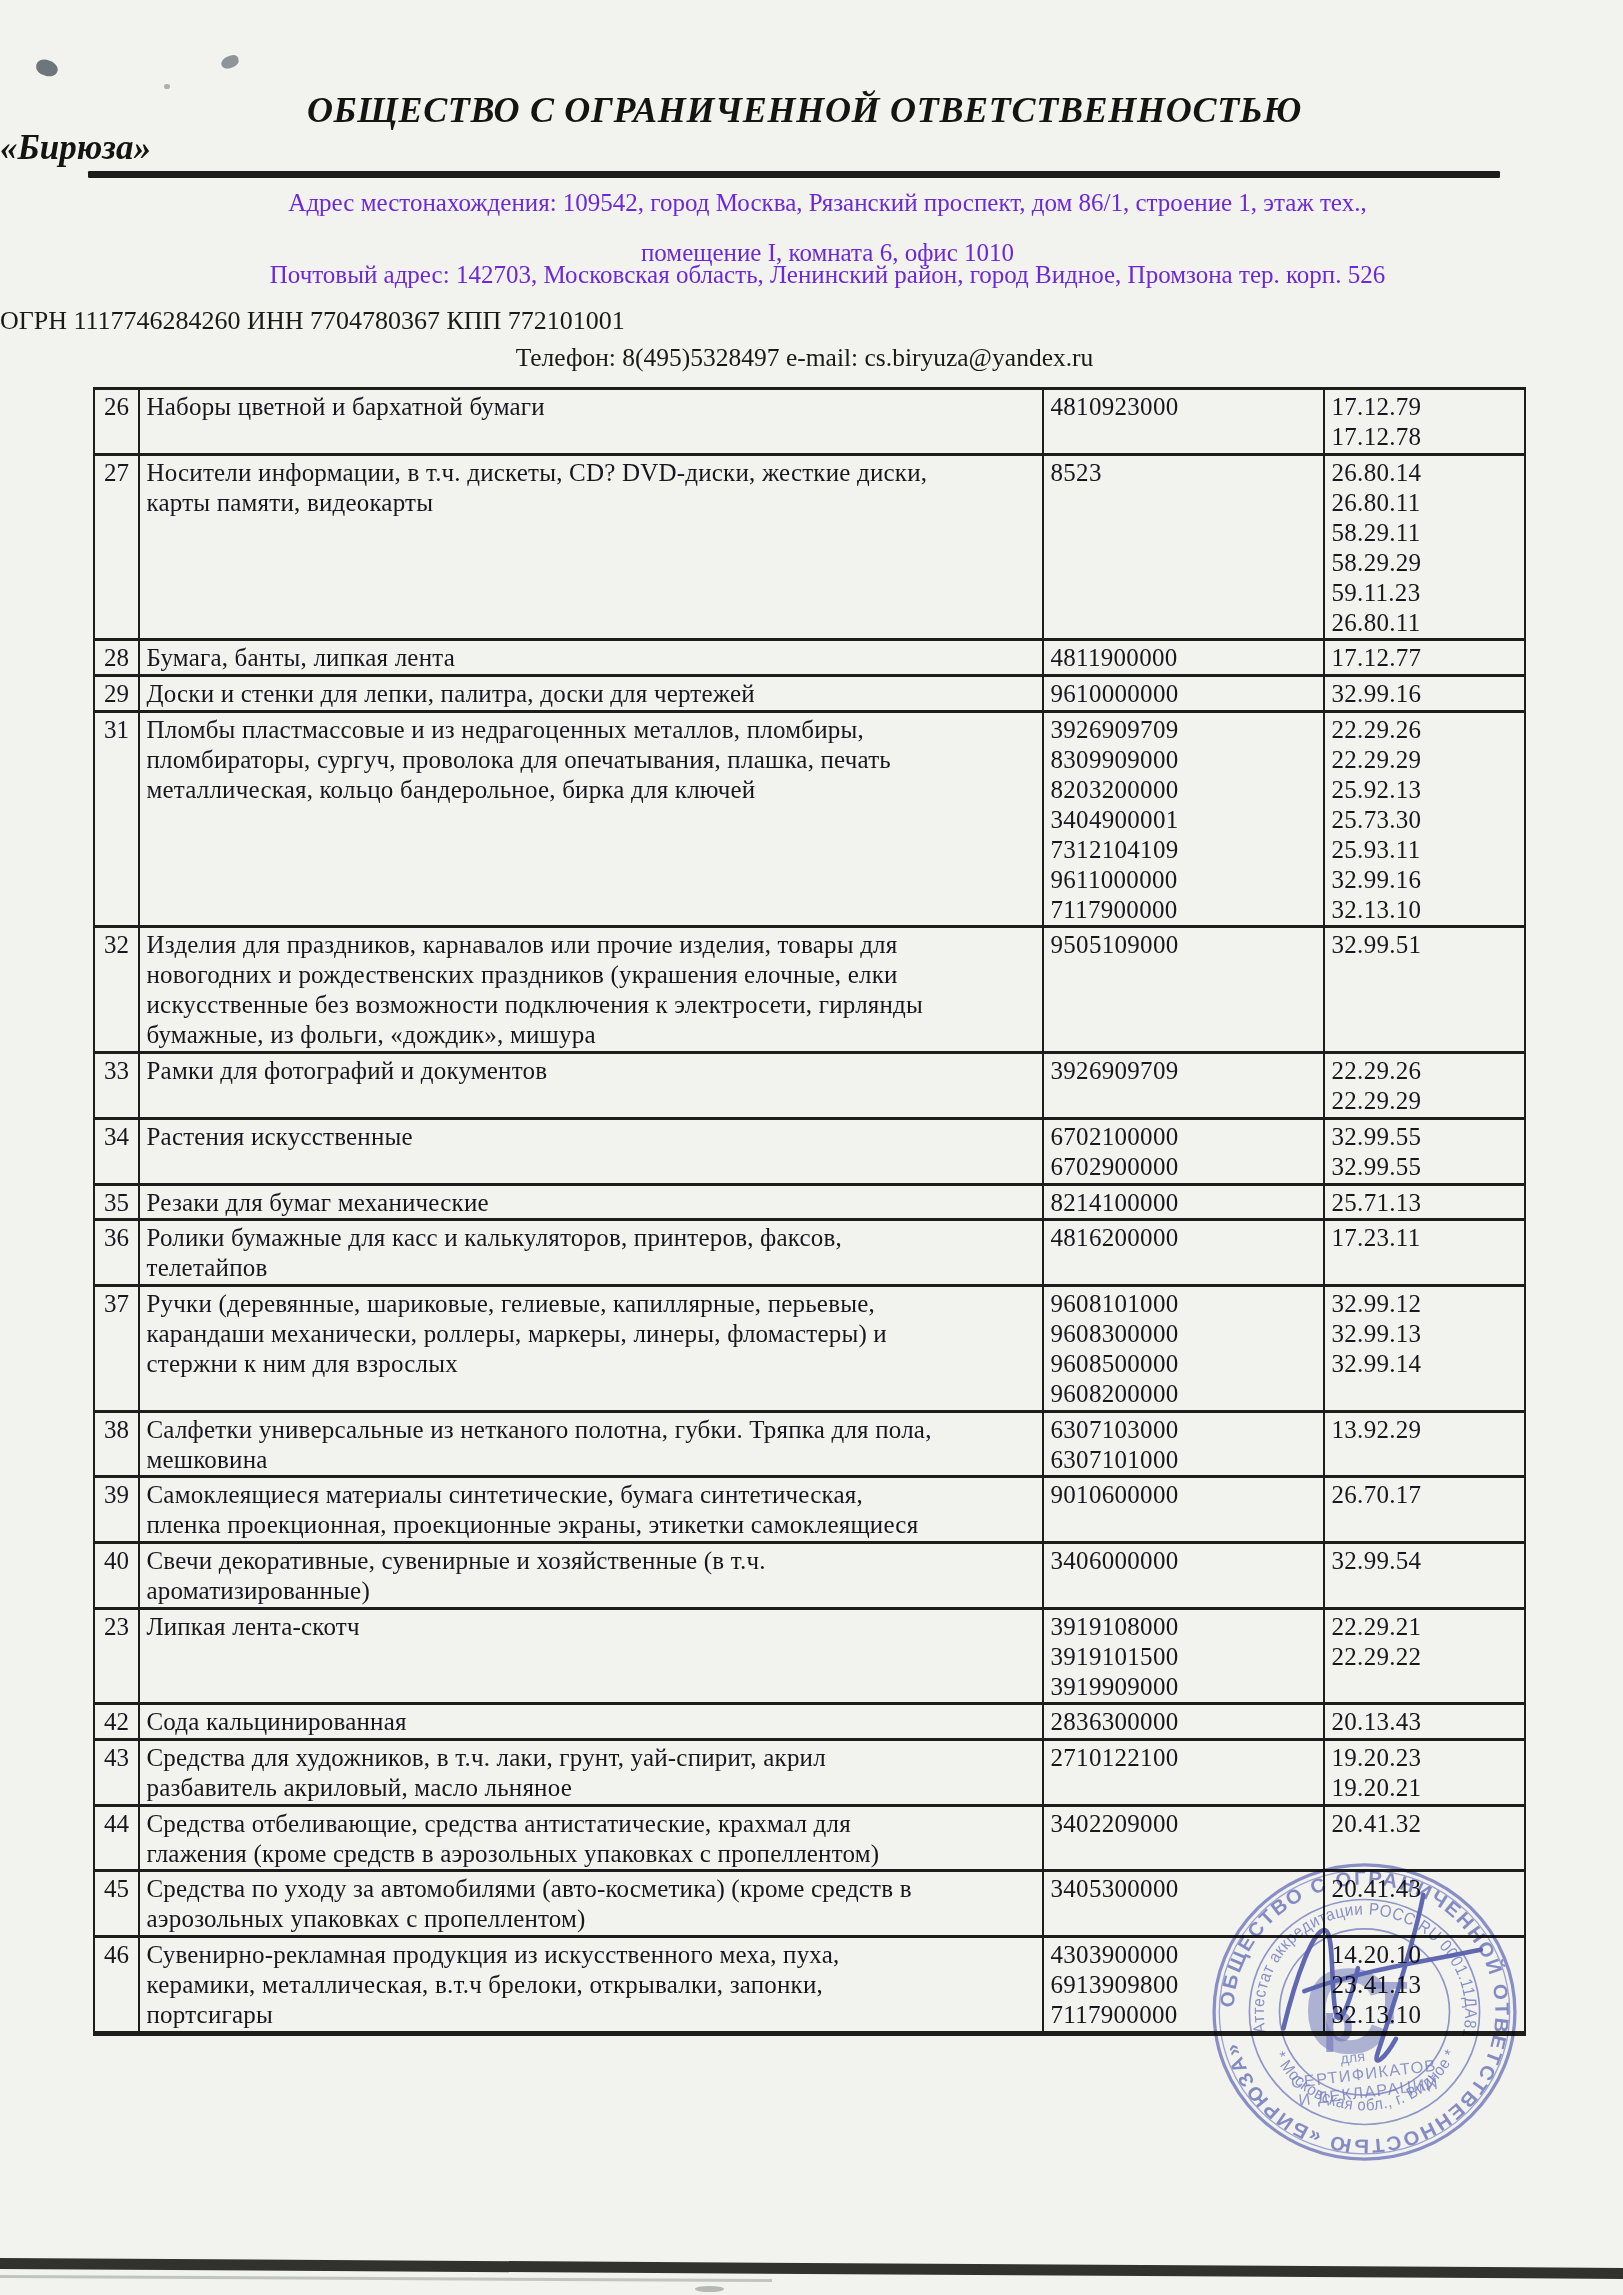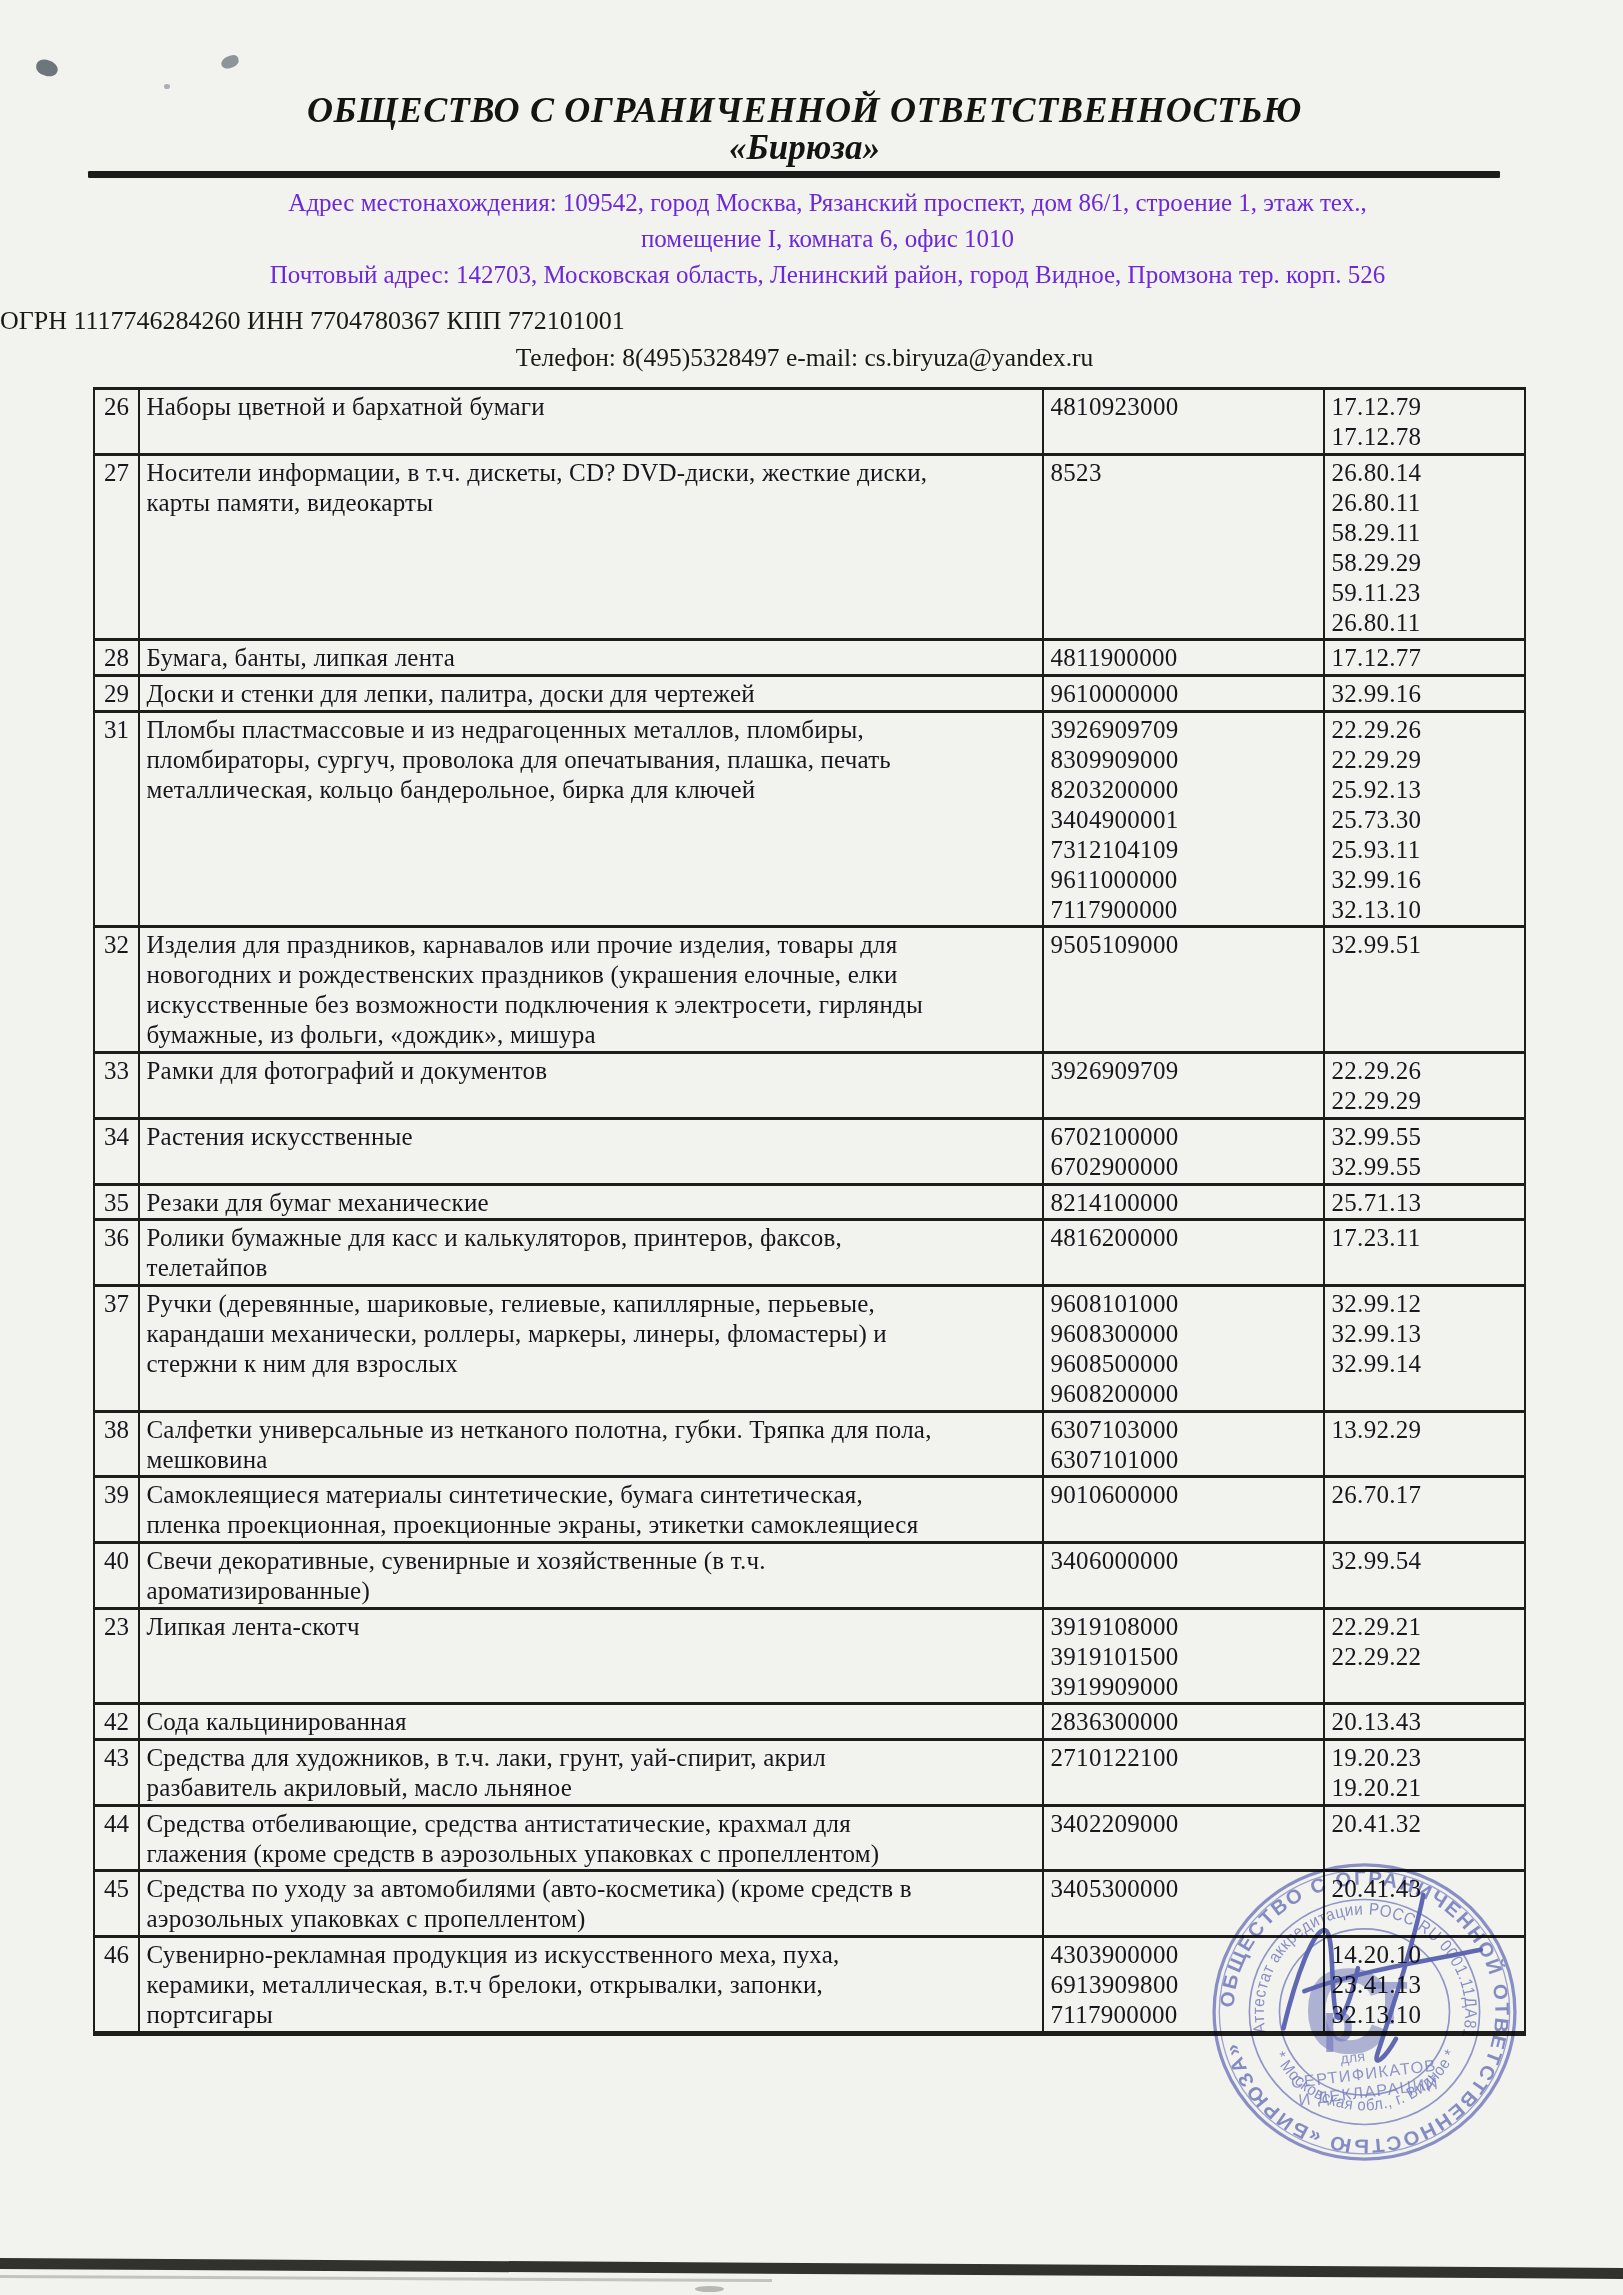--- a/index.html
+++ b/index.html
@@ -1,24 +1,24 @@
 <!DOCTYPE html>
 <html style="font-size:10.5px"><head>
 <meta charset="utf-8">
 <style>
   html,body{margin:0;padding:0;}
   body{width:1623px;height:2295px;background:#e9eae6;font-family:"Liberation Serif","DejaVu Serif",serif;}
   #page{position:relative;width:1623px;height:2295px;background:#f2f3ef;overflow:hidden;color:#1a1a18;}
   .org-type{position:absolute;left:0;top:77px;width:1609px;text-align:center;
             font-size:36px;font-weight:bold;font-style:italic;letter-spacing:0.7px;color:#141412;margin-top:12px;}
-  .org-name{position:absolute;left:0;top:128px;width:1609px;text-align:center;
+  .org-name{position:absolute;left:0;top:128px;width:1609px;text-align:left;
             font-size:35px;font-weight:bold;font-style:italic;color:#141412;}
   .hdr-rule{position:absolute;left:88px;top:171px;width:1412px;height:6.5px;background:#1c1c1a;border-radius:1.3px;}
   .addr{position:absolute;left:72px;width:1511px;text-align:center;font-size:25px;line-height:36px;color:#6d28d9;}
-  .addr1{top:185px;} .addr2{top:221px;} .addr3{top:257px;}
+  .addr1{top:185px;} .addr2{top:235px;} .addr3{top:257px;}
   .ogrn{position:absolute;left:0;top:306px;width:1609px;text-align:left;font-size:26px;color:#191917;}
   .phone{position:absolute;left:0;top:343px;width:1609px;text-align:center;font-size:25.5px;color:#191917;}
 
   
   .tbl-wrap{position:absolute;left:80px;top:387px;padding-left:13px;}
   table.doc{border-collapse:collapse;table-layout:fixed;width:1431px;
             border:2.6px solid #1d1d1b;border-bottom-width:5.9px;}
   table.doc td{border:2px solid #1d1d1b;border-top-width:3.3px;border-bottom-width:3.3px;
       vertical-align:top;font-size:25px;line-height:30px;color:#17171d;
       padding:2px 6.5px 0.7px;white-space:pre-line;overflow:hidden;}

